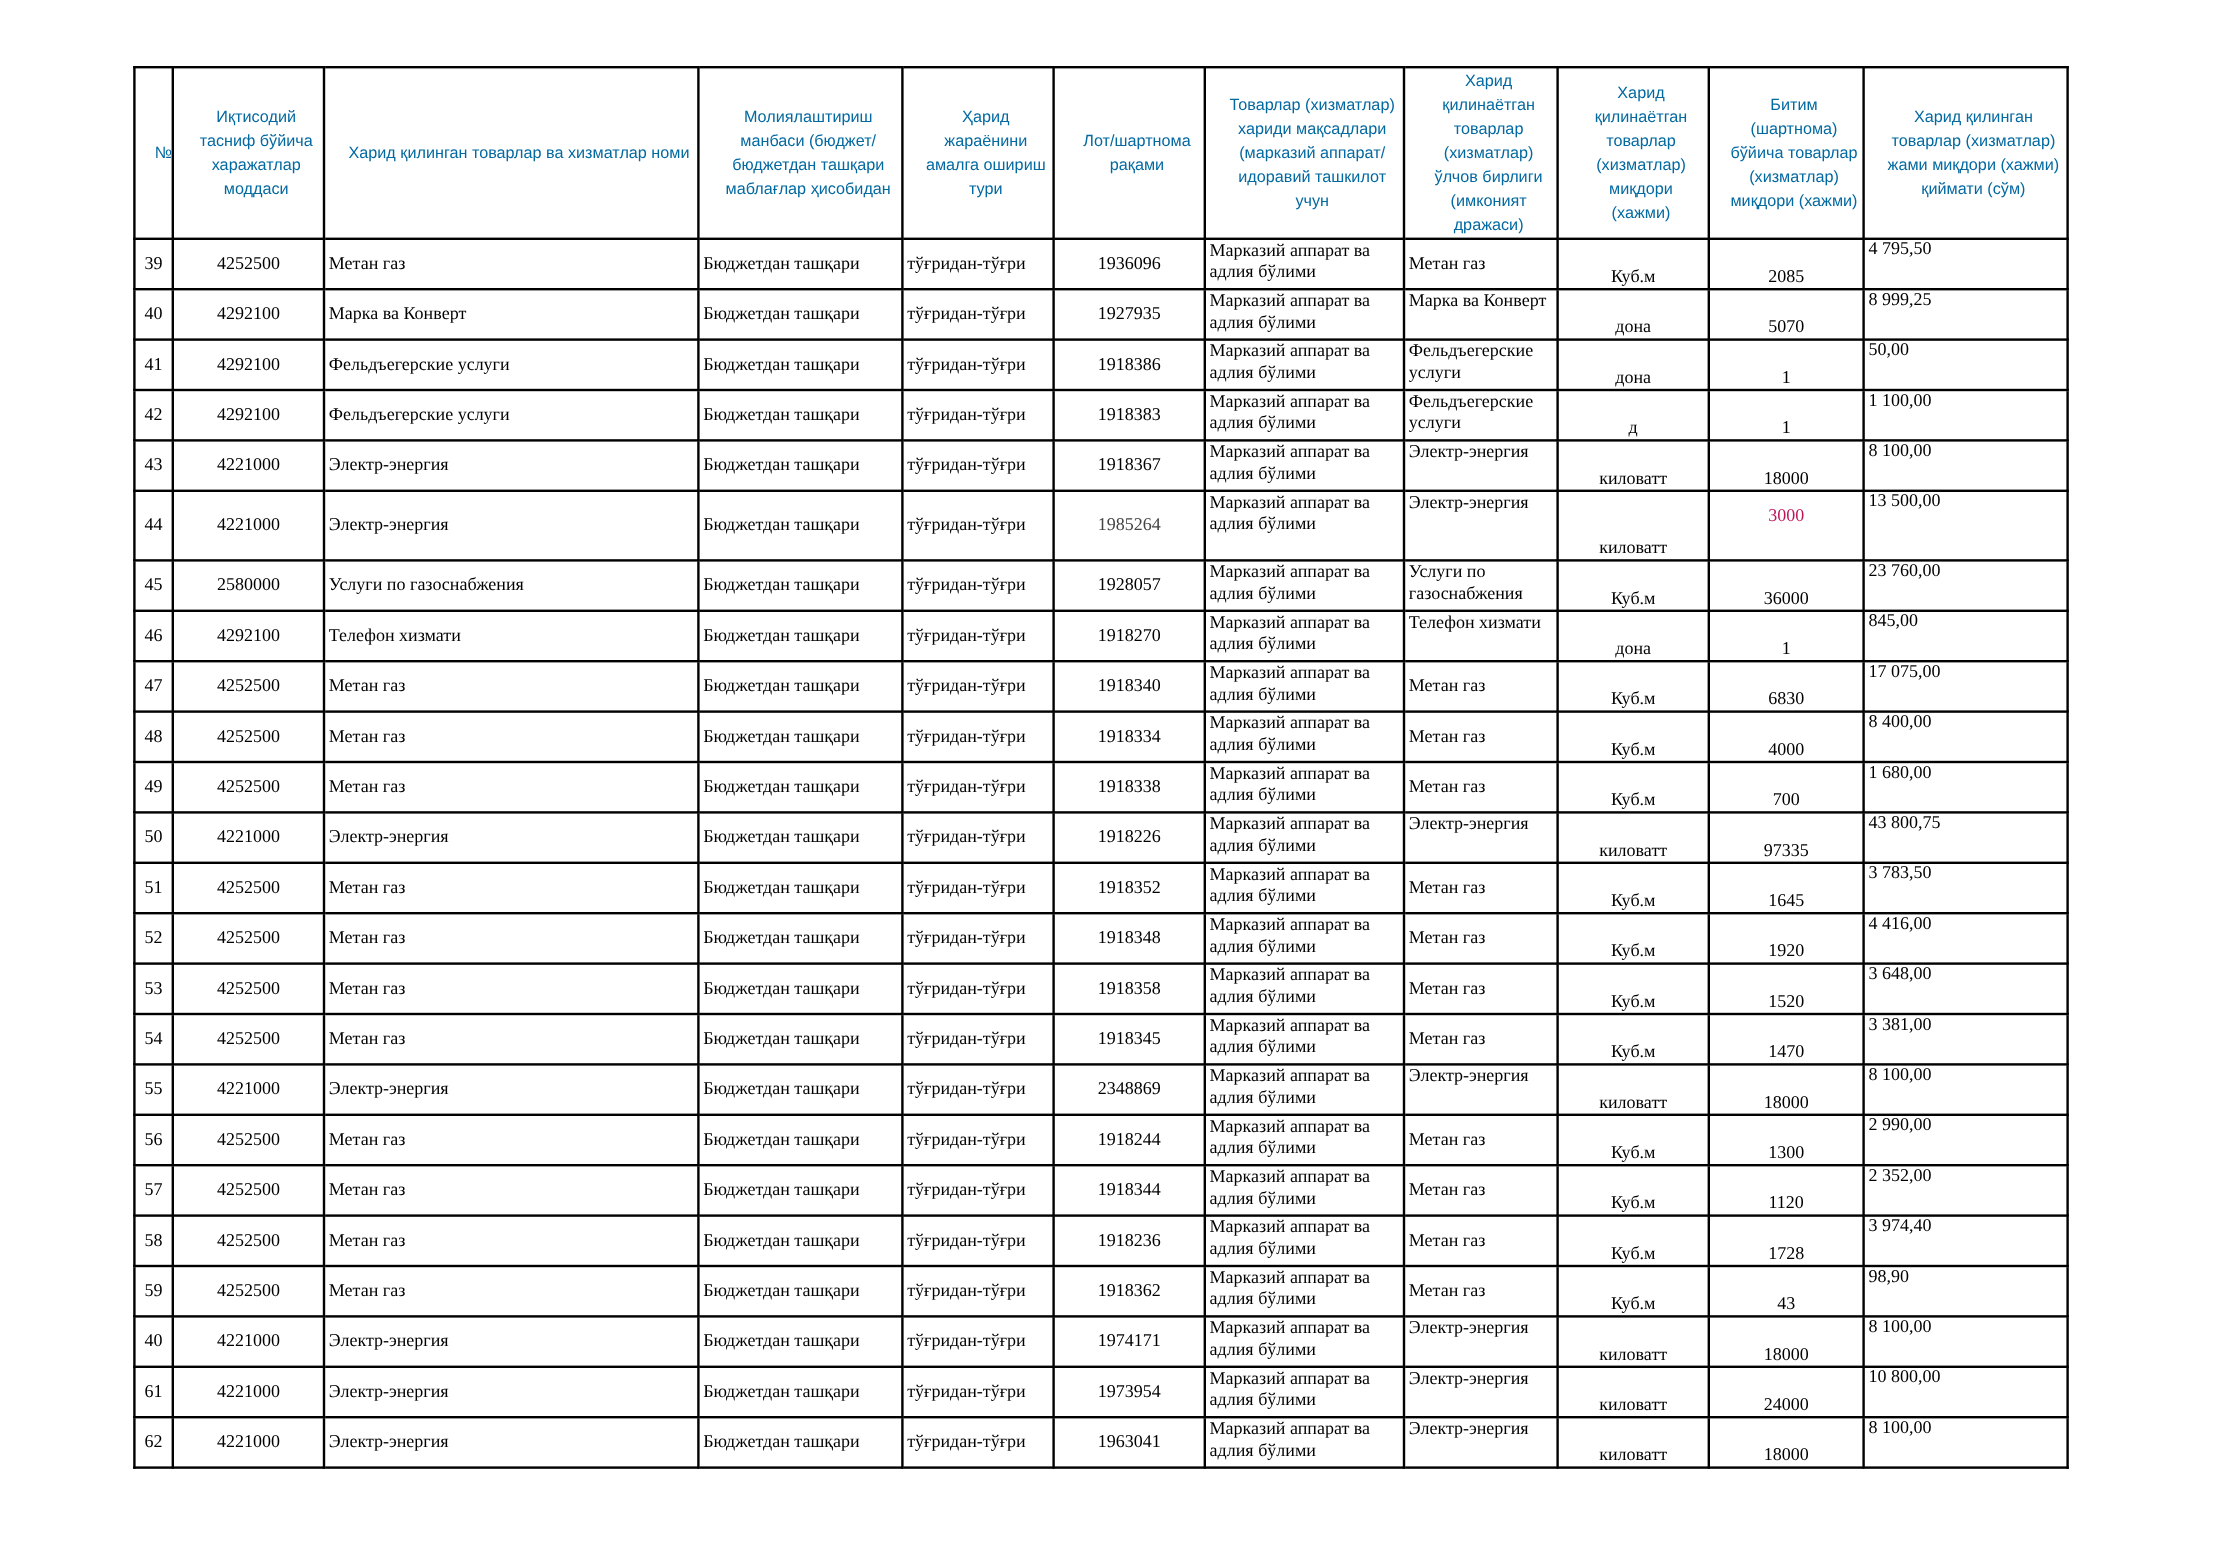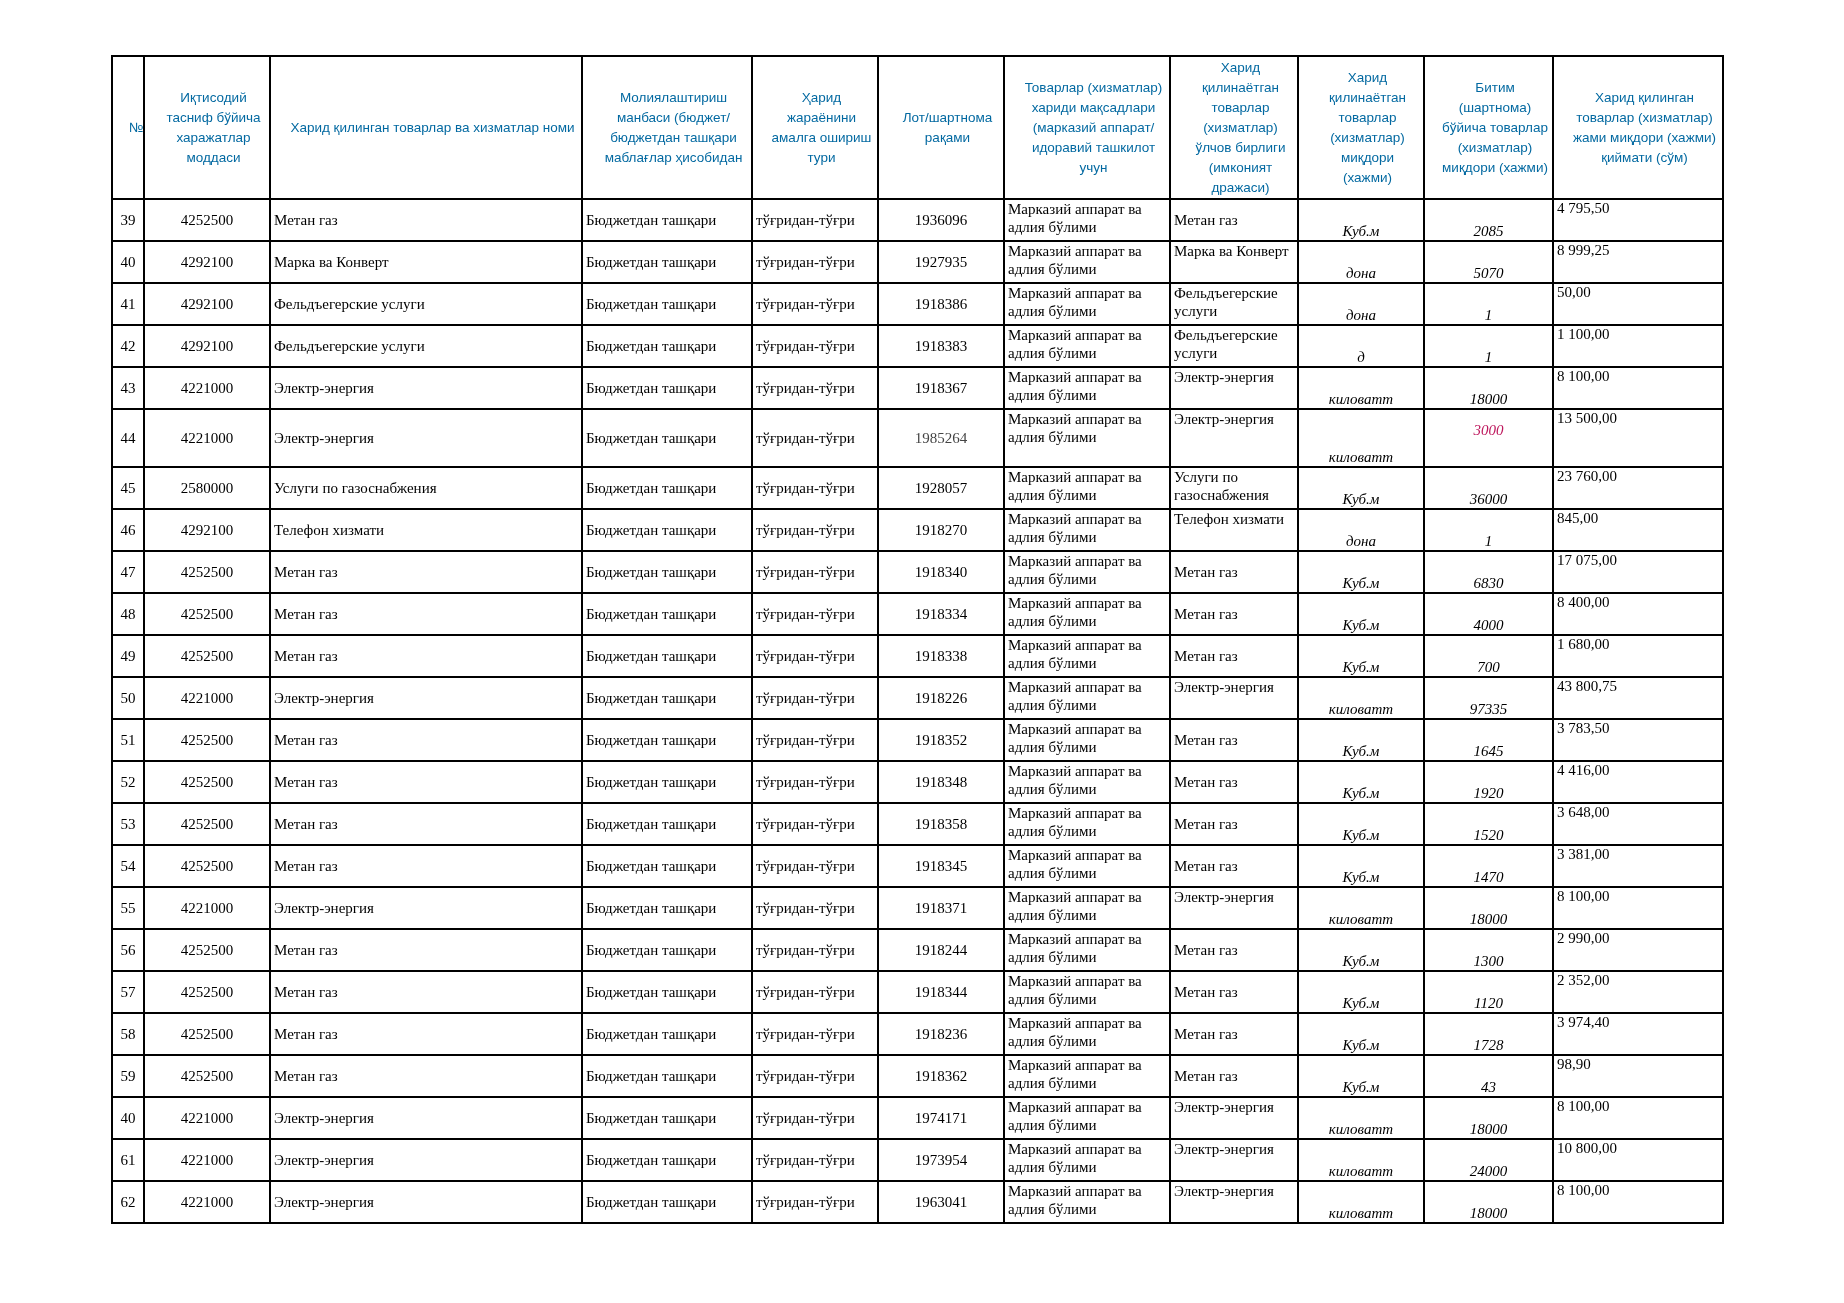--- a/index.html
+++ b/index.html
@@ -20,21 +20,21 @@
   table.procurement td {
     height: 40px; color: #000; font-size: 15px;
     font-family: "Liberation Serif", serif;
   }
   td.num, td.code { text-align: center; vertical-align: middle; margin-top: 32px; }
   td.name, td.source, td.method { text-align: left; vertical-align: middle; }
   td.lot { text-align: center; vertical-align: middle; font-family: "Liberation Sans", sans-serif; font-size: 13.5px; }
   td.lot.alt { font-family: "Liberation Serif", serif; font-size: 15px; color: #444; }
   td.purpose, td.item { text-align: left; vertical-align: top; line-height: 18px; font-size: 14.5px; }
   td.item.one-line { vertical-align: middle; }
-  td.unit, td.qty { text-align: center; vertical-align: bottom; font-family: "Liberation Sans", sans-serif; font-size: 13px; padding-bottom: 1px; font-style: italic; }
+  td.unit, td.qty { text-align: center; vertical-align: bottom; font-family: "Liberation Sans", sans-serif; font-size: 13px; padding-bottom: 1px; }
   td.qty.alt { vertical-align: middle; font-family: "Liberation Serif", serif; font-size: 15px; color: #be185d; padding-bottom: 16px; }
   td.total { text-align: left; vertical-align: top; padding-top: 8px; padding-right: 18px; font-size: 14.5px; }
 </style>
 </head>
 <body>
 
 <table class="procurement">
   <colgroup>
     <col style="width:32px">
       <col style="width:126px">
@@ -271,21 +271,21 @@
         <td class="unit">Куб.м</td>
         <td class="qty">1470</td>
         <td class="total">3 381,00</td>
       </tr>
       <tr>
         <td class="num">55</td>
         <td class="code">4221000</td>
         <td class="name">Электр-энергия</td>
         <td class="source">Бюджетдан ташқари</td>
         <td class="method">тўғридан-тўғри</td>
-        <td class="lot">1918371</td>
+        <td class="lot">2348869</td>
         <td class="purpose">Марказий аппарат ва адлия бўлими</td>
         <td class="item">Электр-энергия</td>
         <td class="unit">киловатт</td>
         <td class="qty">18000</td>
         <td class="total">8 100,00</td>
       </tr>
       <tr>
         <td class="num">56</td>
         <td class="code">4252500</td>
         <td class="name">Метан газ</td>

